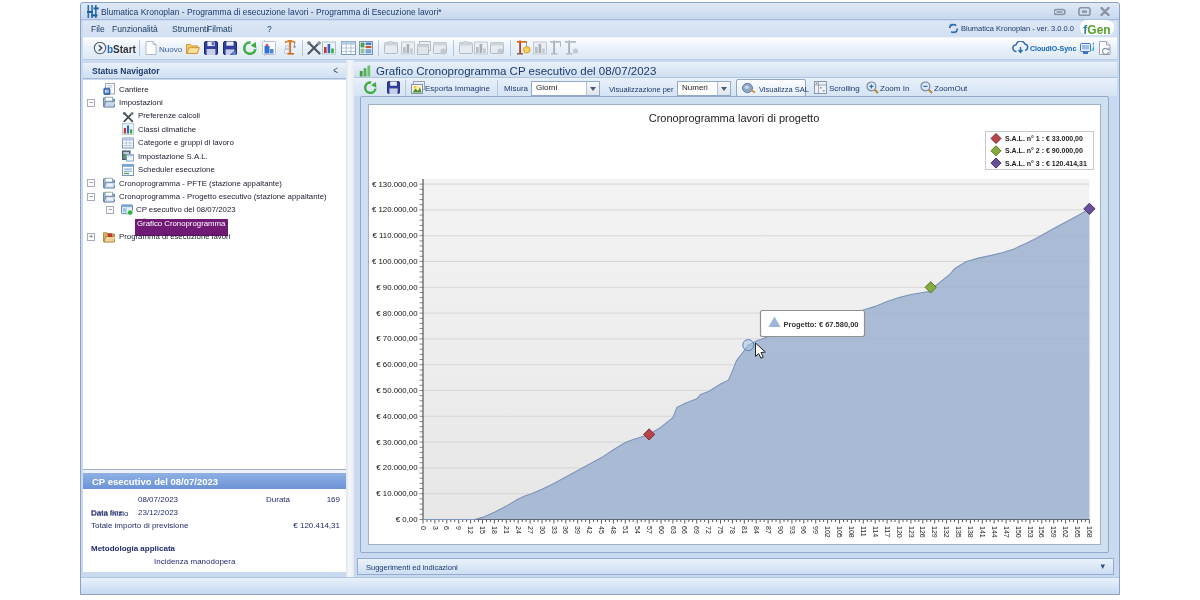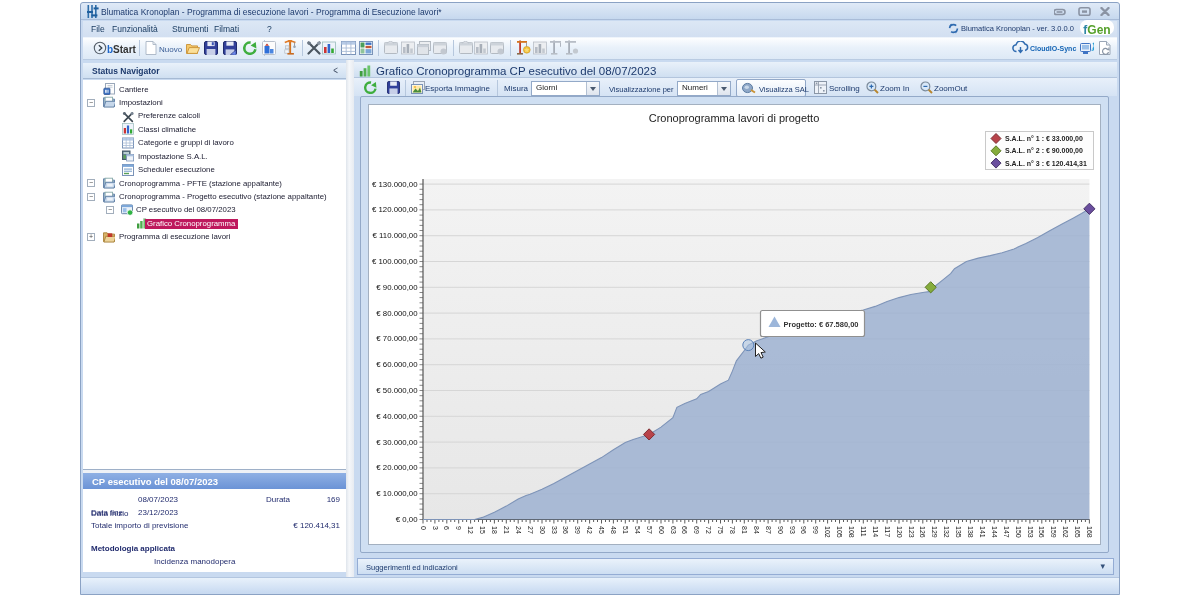--- a/index.html
+++ b/index.html
@@ -63,21 +63,21 @@
   <rect x="2.6" y="4.2" width="5.8" height="1.6" fill="#8a93a3"></rect>
   <rect x="25" y="0.8" width="11" height="7.6" rx="2" fill="none" stroke="#8a93a3" stroke-width="1.6"></rect>
   <rect x="28" y="3.4" width="5" height="2.4" fill="#8a93a3"></rect>
   <g stroke="#8a93a3" stroke-width="2.4" stroke-linecap="round">
    <path d="M47.5 1 L54.5 8 M54.5 1 L47.5 8"></path>
   </g>
 </svg>
 <div class="menuitem" style="left:91px">File</div>
 <div class="menuitem" style="left:112px">Funzionalità</div>
 <div class="menuitem" style="left:172px">Strumenti</div>
-<div class="menuitem" style="left:214px">Filmati</div>
+<div class="menuitem" style="left:207px">Filmati</div>
 <div class="menuitem" style="left:267px">?</div>
 <svg class="abs" style="left:948px;top:23px;z-index:5" width="11" height="11" viewBox="0 0 11 11">
  <circle cx="5.5" cy="5.5" r="3.9" fill="none" stroke="#2f6bb0" stroke-width="1.7" stroke-dasharray="8.5 3.8"></circle>
  <path d="M3.2 0.4 l0.7 2.3 -2.5 0.3 z" fill="#2f6bb0"></path>
  <path d="M7.8 10.6 l-0.7-2.3 2.5-0.3 z" fill="#2f6bb0"></path>
 </svg>
 <div class="abs" style="left:961px;top:24px;font-size:7.5px;color:#1d3a6d;z-index:5">Blumatica Kronoplan - ver. 3.0.0.0</div>
 <div class="abs" style="left:1080px;top:20px;width:34px;height:15px;background:#fff;border-radius:7px;text-align:center;z-index:5">
  <span style="font-size:12px;font-weight:bold;color:#2e86a5;line-height:15px">f</span><span style="font-size:12px;font-weight:bold;color:#55a02a;line-height:15px">Gen</span>
 </div>
@@ -341,21 +341,21 @@
       </svg>
       <span class="lbl" style="left:53px">CP esecutivo del 08/07/2023</span>
     </div>
 <div class="trow">
       <svg class="ticon" style="left:53px" width="12" height="12" viewBox="0 0 12 12">
         <rect x="1" y="6.5" width="2.4" height="5" fill="#3f9e3f"></rect>
         <rect x="4.2" y="4" width="2.4" height="7.5" fill="#52b052"></rect>
         <rect x="7.4" y="1.5" width="2.4" height="10" fill="#6ac46a"></rect>
         <path d="M7.4 1.5 h2.4 v10" fill="none" stroke="#bbb" stroke-width="0.6"></path>
       </svg>
-      <span class="lbl" style="left:62px;background:#be185d;color:#fff;padding:0 3px 1px 2px">Grafico Cronoprogramma</span>
+      <span class="lbl" style="left:52px;background:#701a75;color:#fff;padding:0 3px 8px 2px">Grafico Cronoprogramma</span>
     </div>
 <div class="trow">
       <span class="ebox" style="left:4px">+</span>
       <svg class="ticon" style="left:20px" width="13" height="12" viewBox="0 0 13 12">
         <path d="M0.5 1.5 h4 l1.3 1.4 h6.7 v8 h-12 z" fill="#d8b46a" stroke="#a8823a"></path>
         <path d="M1 11.5 L3 5.2 h11 L12 11.5 z" fill="#ecd39a" stroke="#a8823a"></path>
         <rect x="5" y="2" width="5" height="4" fill="#c0392b"></rect>
       </svg>
       <span class="lbl" style="left:36px">Programma di esecuzione lavori</span>
     </div>

